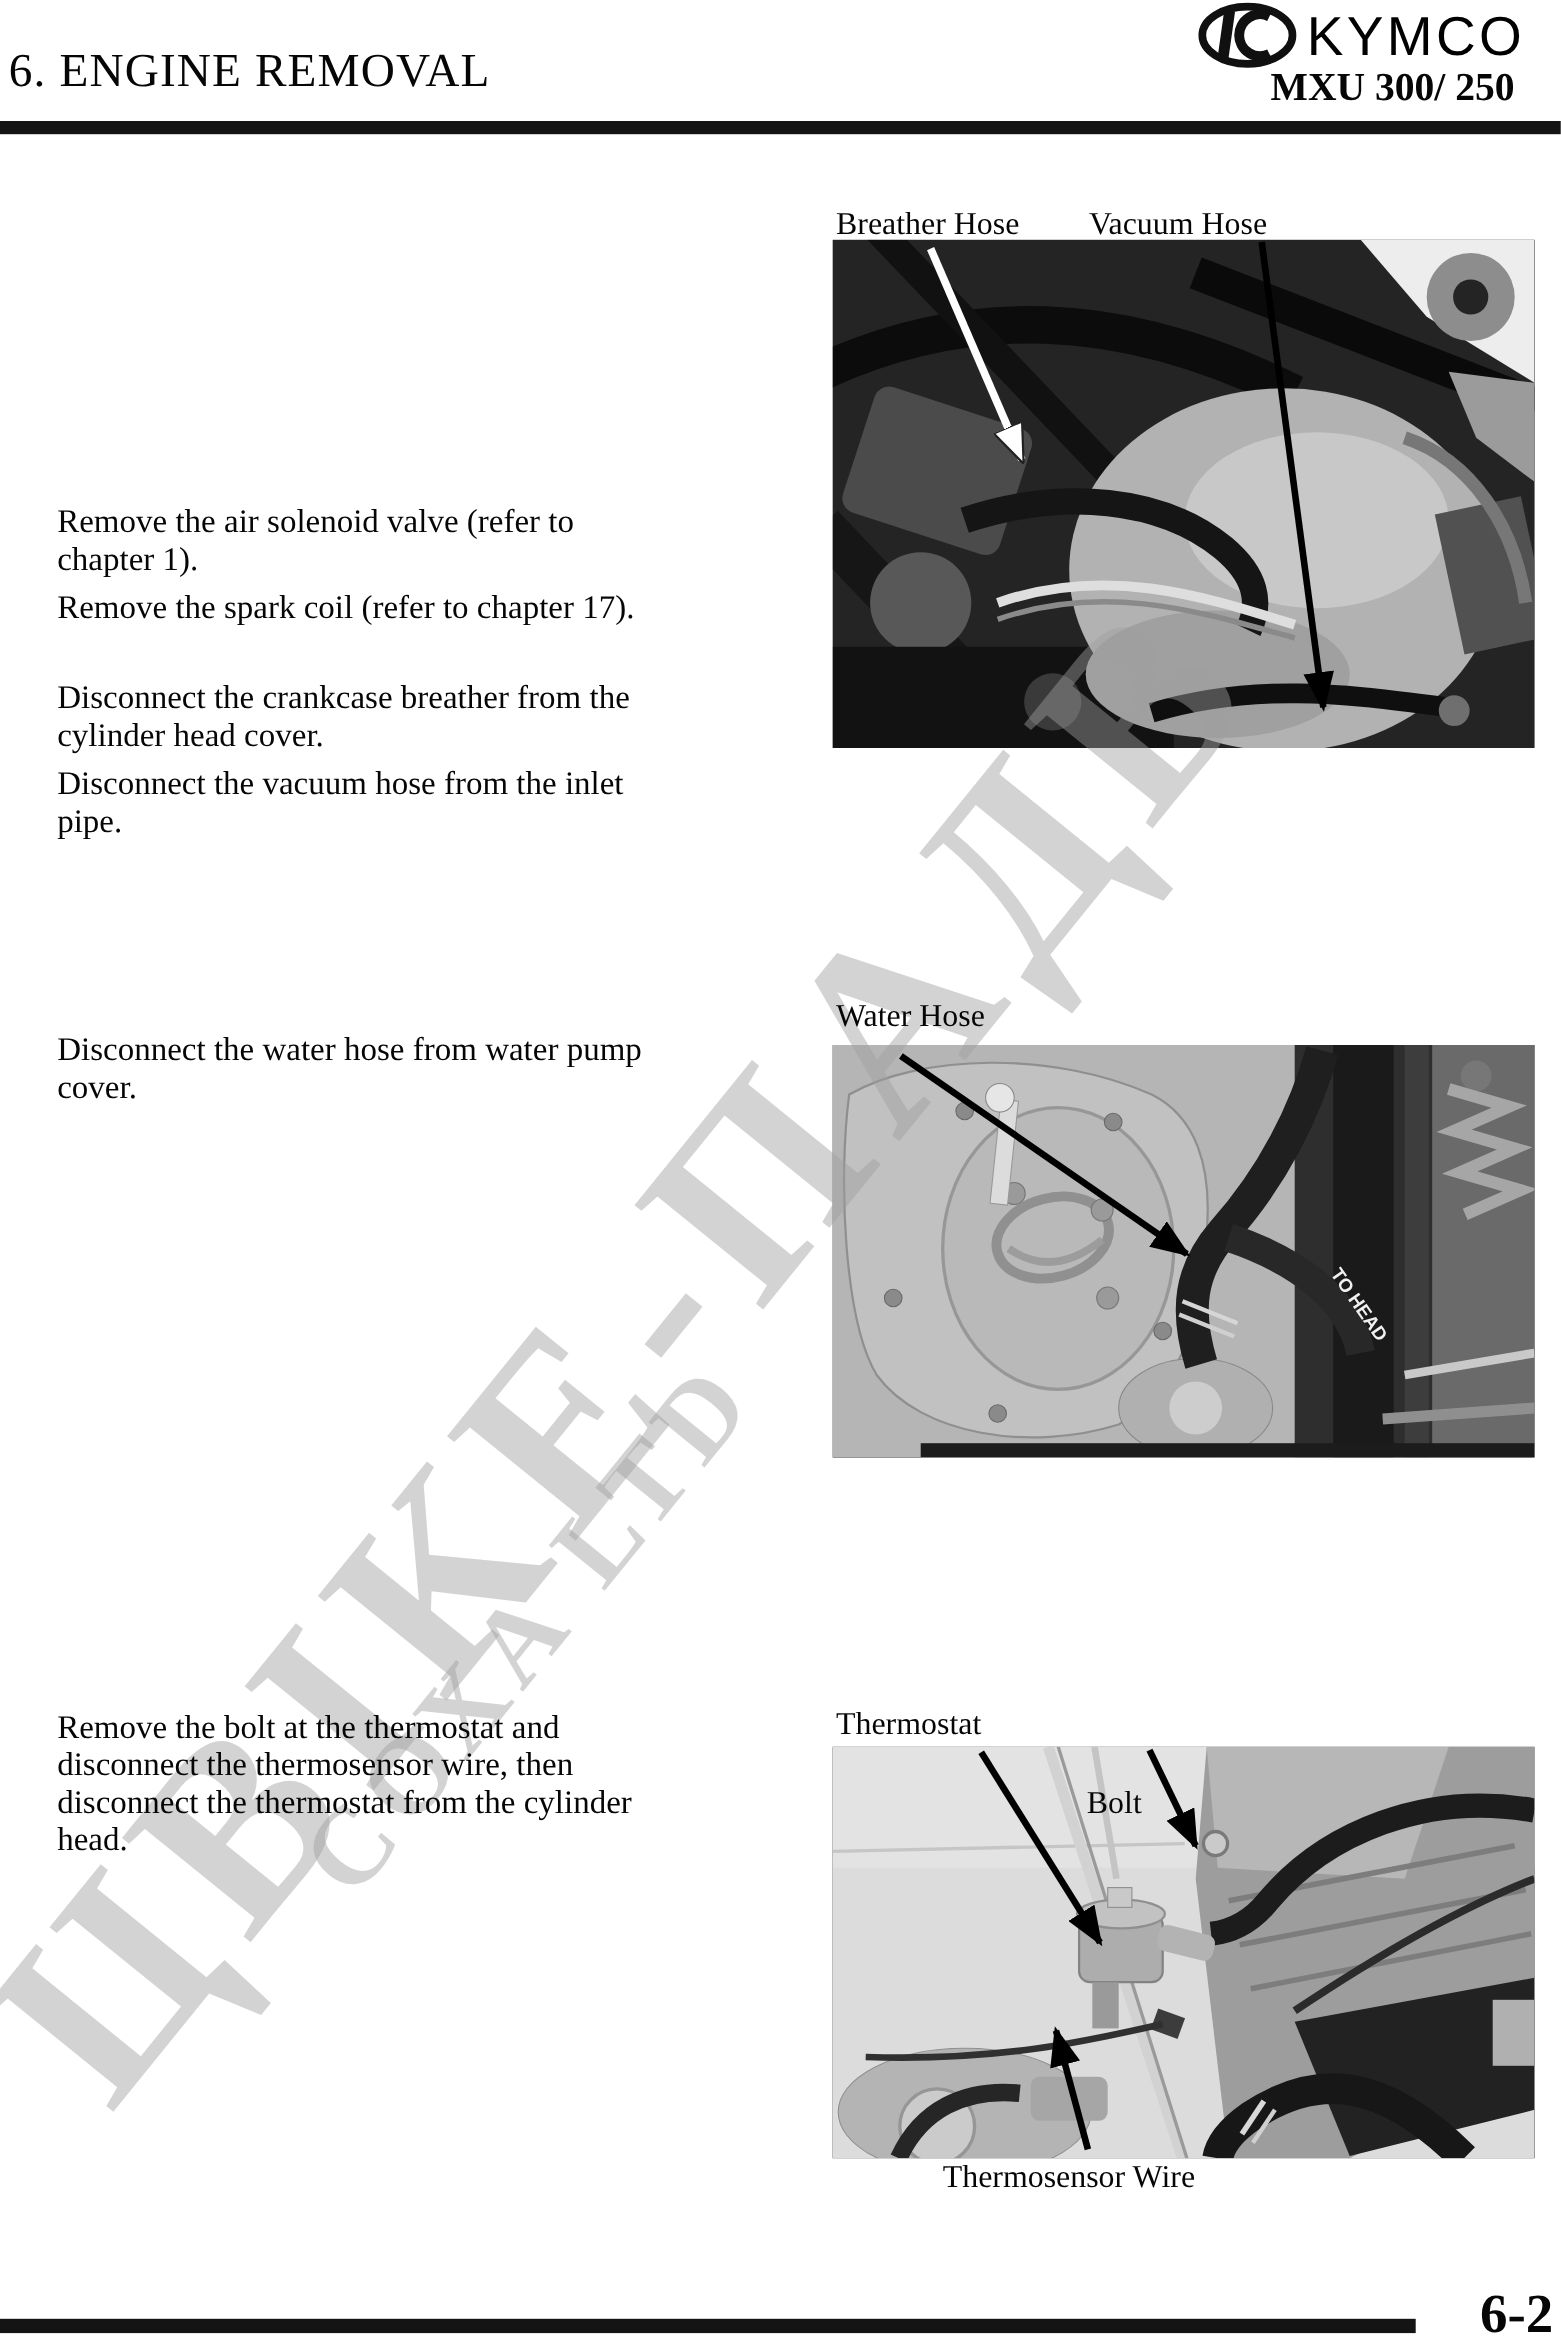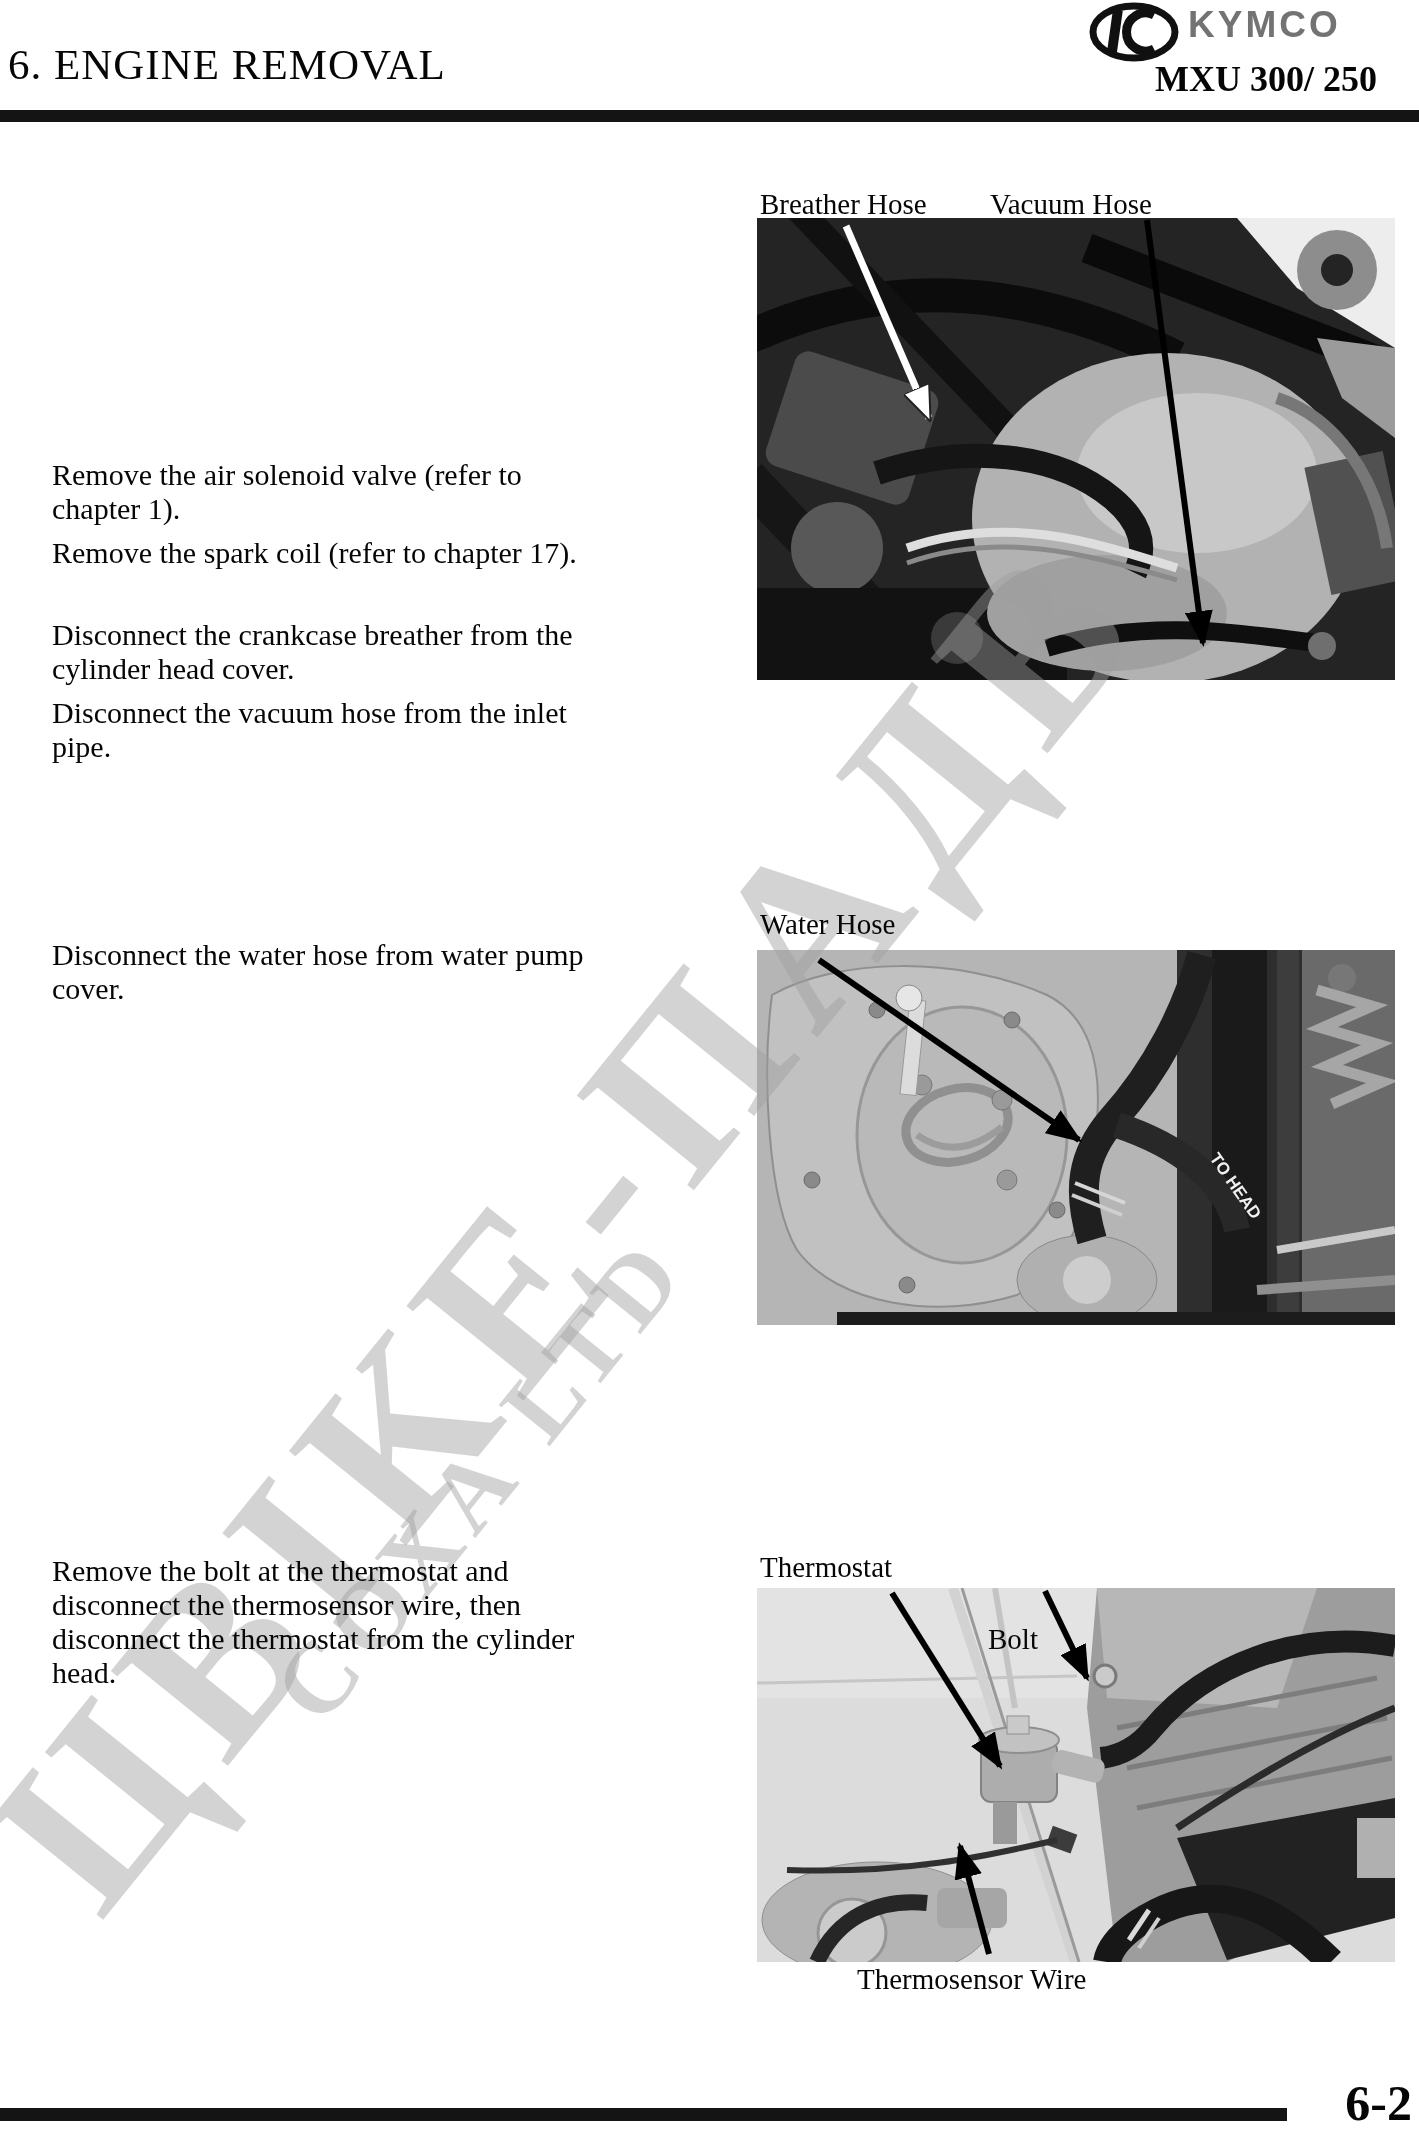--- a/index.html
+++ b/index.html
@@ -5,21 +5,21 @@
   html,body { margin:0; padding:0; background:#ffffff; }
   .page {
     position:relative; width:1419px; height:2136px; background:#fff;
     font-family:"Liberation Serif", serif; color:#060606; overflow:hidden;
   }
   .abs { position:absolute; }
 
   
   .chapter-title { left:8px; top:40px; font-size:43px; font-weight:normal; letter-spacing:1px; }
   .brand-text { left:1188px; top:4px; font-family:"Liberation Sans", sans-serif;
-                font-size:37px; font-weight:bold; letter-spacing:3px; color:#737373; }
+                font-size:50px; font-weight:normal; letter-spacing:3px; color:#000000; }
   .model-text { left:1120px; top:58px; width:292px; text-align:center;
                 font-size:36px; font-weight:bold; }
   .header-rule { left:0; top:110px; width:1419px; height:12px; background:#141414; }
 
   
   .wm { pointer-events:none; font-weight:bold; color:#9f9f9f; opacity:.45; white-space:nowrap; }
   .wm1 { left:40px; top:1742px; font-size:230px; letter-spacing:20px;
          transform:rotate(-51deg); transform-origin:left center; }
   .wm2 { left:295px; top:1650px; font-size:100px; letter-spacing:10px;
          transform:rotate(-51deg); transform-origin:left center; }

